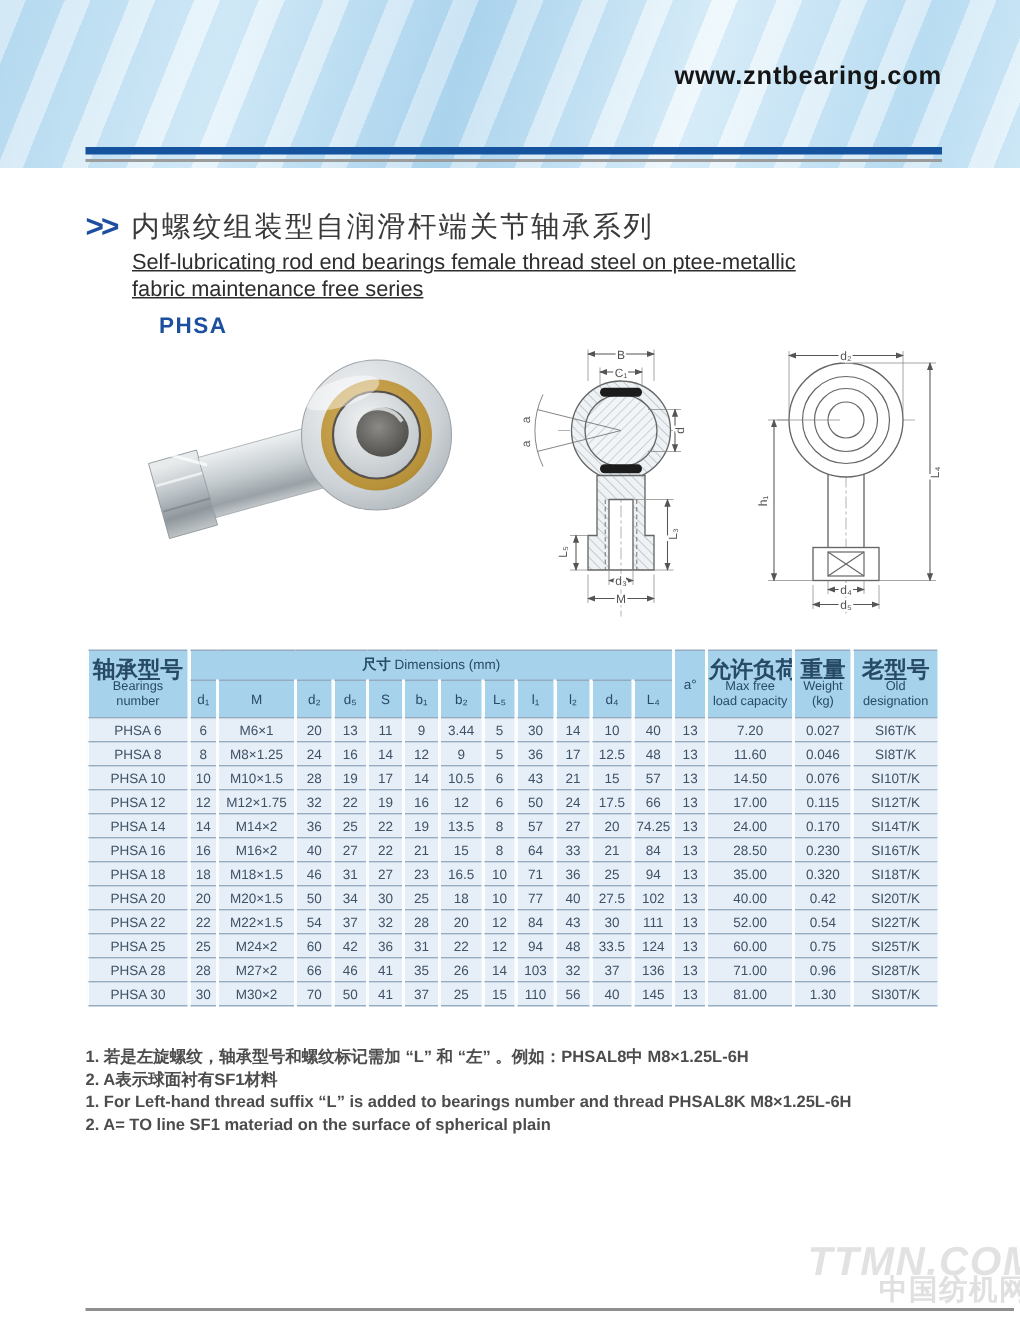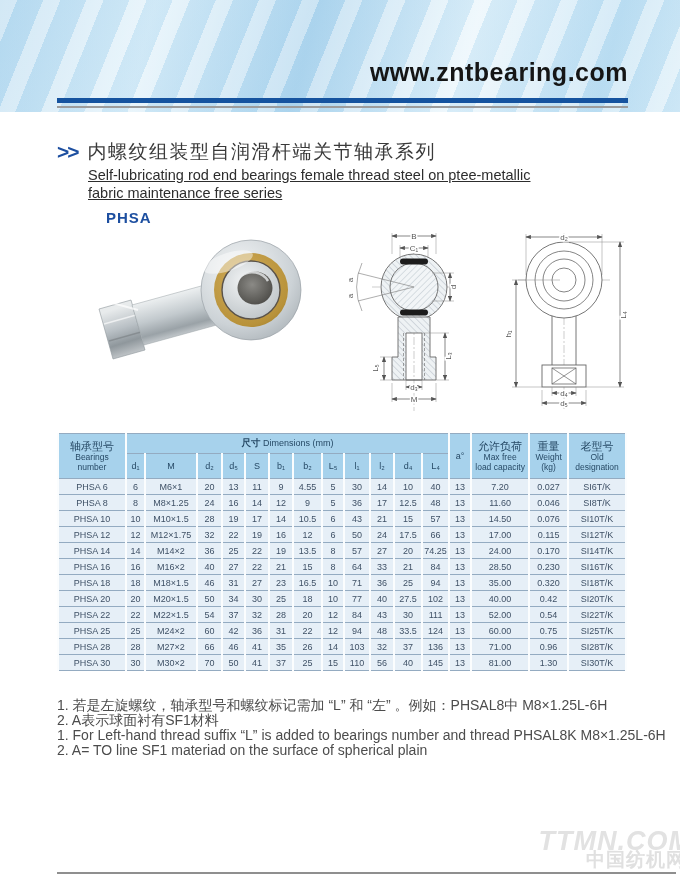--- a/index.html
+++ b/index.html
@@ -4,21 +4,21 @@
 <style>
   html,body{margin:0;padding:0;background:#ffffff;}
   .page{position:relative;width:680px;height:882px;background:#ffffff;overflow:hidden;
         font-family:"Liberation Sans","DejaVu Sans",sans-serif;color:#333;}
 
   
   .banner{position:absolute;top:0;left:0;width:680px;height:112px;
     background:
       repeating-linear-gradient(112deg, rgba(255,255,255,.40) 0 16px, rgba(175,215,240,.28) 16px 40px),
       linear-gradient(105deg, #b5d9ef 0%, #dcefF9 22%, #a9d2ec 45%, #e6f4fb 68%, #bcdef2 88%, #d8edf8 100%);}
-  .site-url{position:absolute;top:58px;right:52px;font-size:25px;font-weight:bold;
+  .site-url{position:absolute;top:41px;right:52px;font-size:17px;font-weight:bold;
     color:#151515;letter-spacing:.5px;}
   .rule-blue{position:absolute;top:98px;left:57px;width:571px;height:5px;background:#15539f;}
   .rule-gray{position:absolute;top:106px;left:57px;width:571px;height:2px;background:#9c9c9c;}
 
   
   .title-block{position:absolute;top:140px;left:57px;width:560px;}
   .title-row{display:flex;align-items:flex-start;}
   .title-marker{color:#1d4fa0;font-size:21px;font-weight:bold;letter-spacing:-2px;margin-right:10px;line-height:24px;}
   .title-zh{font-size:19px;font-weight:normal;color:#3a3a3a;letter-spacing:1.5px;line-height:24px;}
   .subtitle-en{margin-left:31px;font-size:14.5px;color:#2d2d2d;line-height:18px;margin-top:2px;text-decoration:underline;}
@@ -34,28 +34,28 @@
   
   .spec-table-wrap{position:absolute;top:433px;left:57px;width:568px;}
   table.spec{border-collapse:collapse;width:568px;table-layout:fixed;
     font-size:9px;color:#3f5166;}
   table.spec th,table.spec td{
     border-left:2px solid #fbfdfe;border-right:2px solid #fbfdfe;
     border-top:1px solid #94abc1;border-bottom:1px solid #94abc1;
     text-align:center;vertical-align:middle;padding:1px 0;overflow:hidden;white-space:nowrap;}
   table.spec th{background:#a7d2ec;font-weight:normal;color:#274a66;}
   table.spec td{background:#e6eff7;height:13px;}
-  .hdr-zh{font-weight:normal;font-size:11px;display:block;line-height:11px;}
+  .hdr-zh{font-weight:bold;font-size:15px;display:block;line-height:11px;}
   .hdr-en{font-size:8.5px;display:block;line-height:10px;}
   .grp-row th{height:17px;}
   .sub-row th{height:22px;font-size:9px;}
   .dims-grp b{font-size:9.5px;}
 
   
-  .footnotes{position:absolute;top:698px;left:57px;width:570px;font-size:14px;color:#4c4c4c;line-height:15px;}
+  .footnotes{position:absolute;top:698px;left:57px;width:570px;font-size:11px;color:#4c4c4c;line-height:15px;font-weight:bold;}
   .footnotes div{white-space:nowrap;}
 
   
   .wm1{position:absolute;top:826px;right:-12px;font-size:27px;font-weight:bold;font-style:italic;
        color:#e2e2e2;letter-spacing:1px;}
   .wm2{position:absolute;top:847px;right:-6px;font-size:19px;font-weight:bold;color:#e0e0e0;letter-spacing:1px;}
   .page-num{position:absolute;top:900px;right:40px;font-size:12px;font-style:italic;color:#9a9a9a;letter-spacing:1px;}
   .footer-line{position:absolute;top:872px;left:57px;width:619px;height:2px;background:#8f8f8f;}
 </style>
 </head>
@@ -308,21 +308,21 @@
       </thead>
       <tbody>
           <tr>
             <td>PHSA 6</td>
             <td>6</td>
             <td>M6×1</td>
             <td>20</td>
             <td>13</td>
             <td>11</td>
             <td>9</td>
-            <td>4.55</td>
+            <td>3.44</td>
             <td>5</td>
             <td>30</td>
             <td>14</td>
             <td>10</td>
             <td>40</td>
             <td>13</td>
             <td>7.20</td>
             <td>0.027</td>
             <td>SI6T/K</td>
           </tr>

